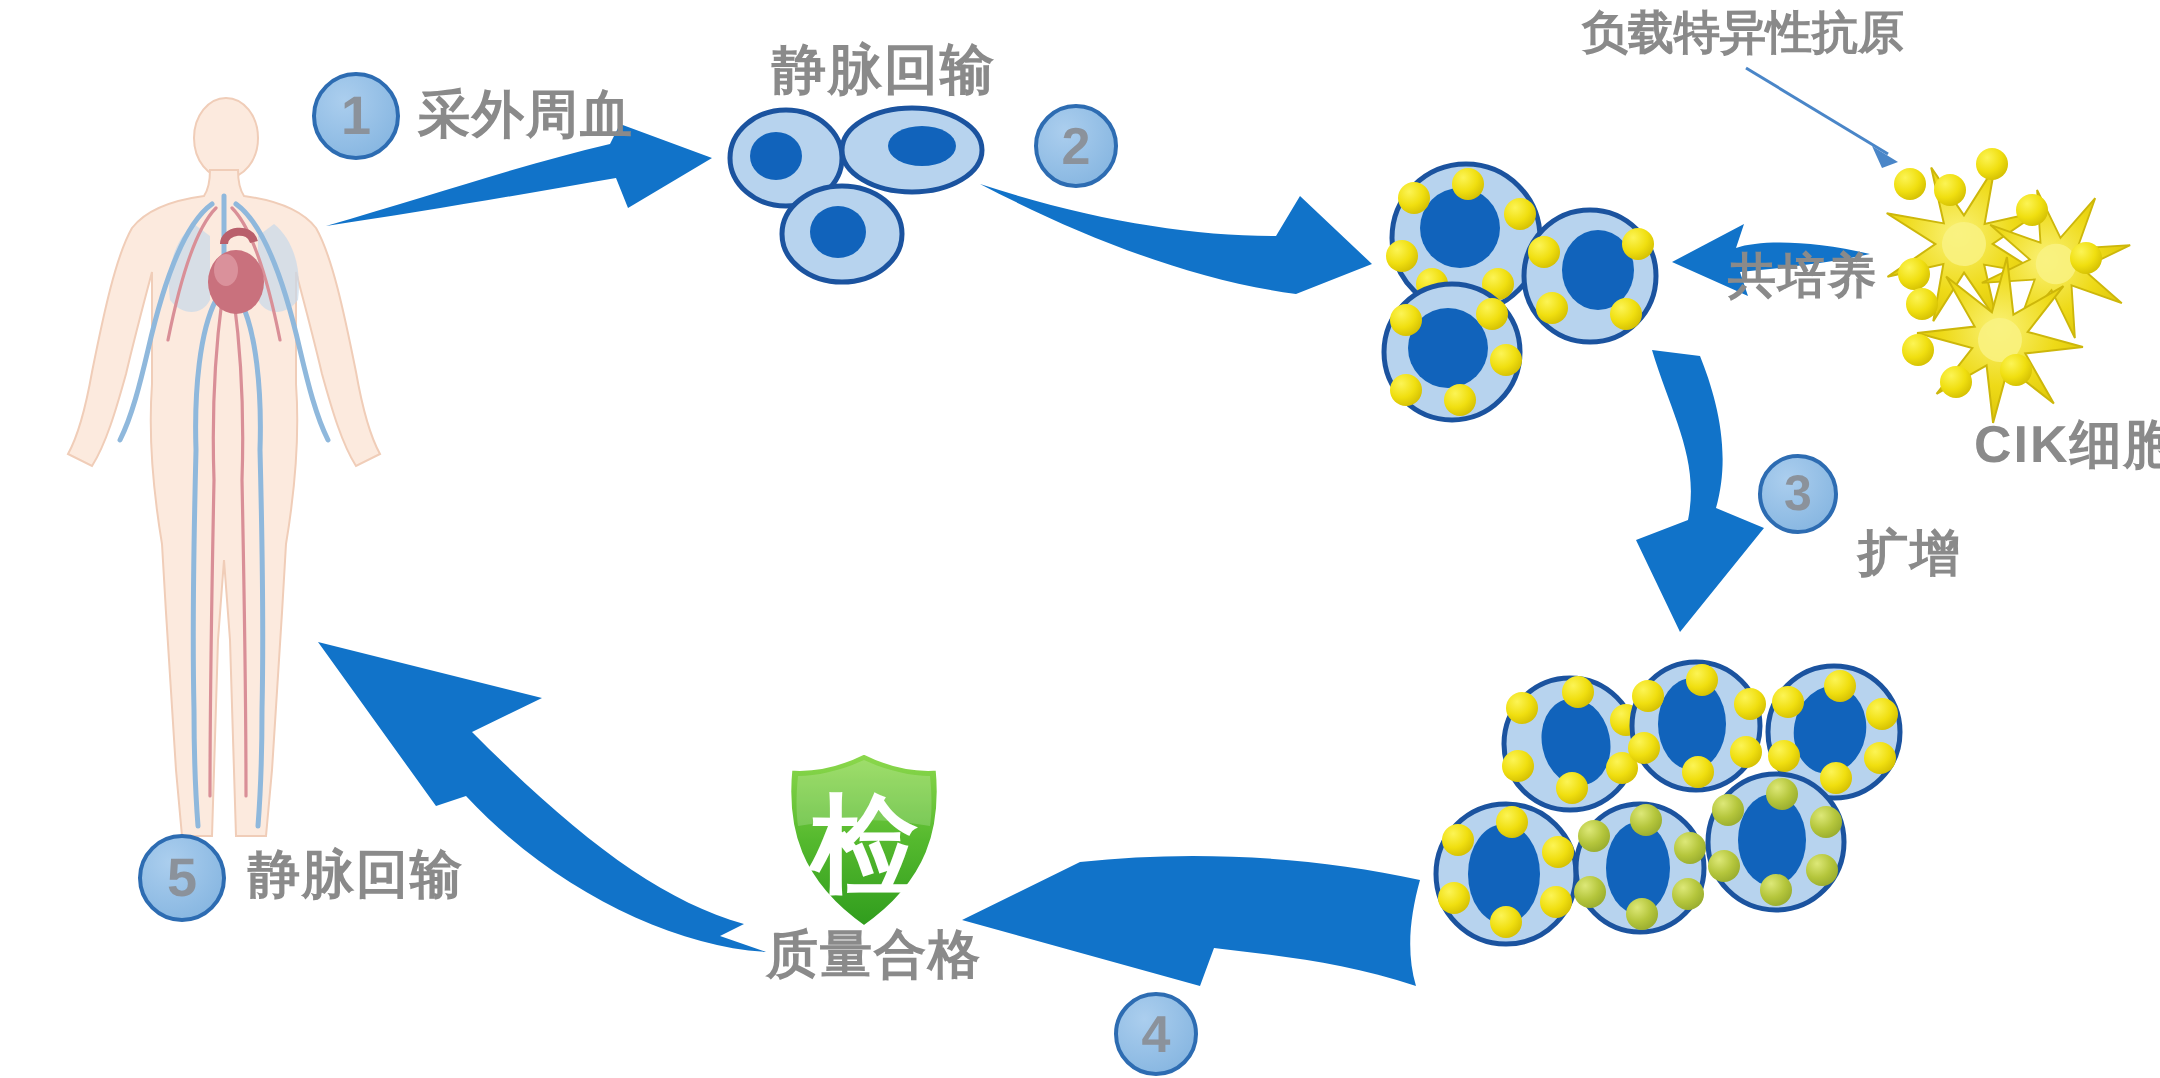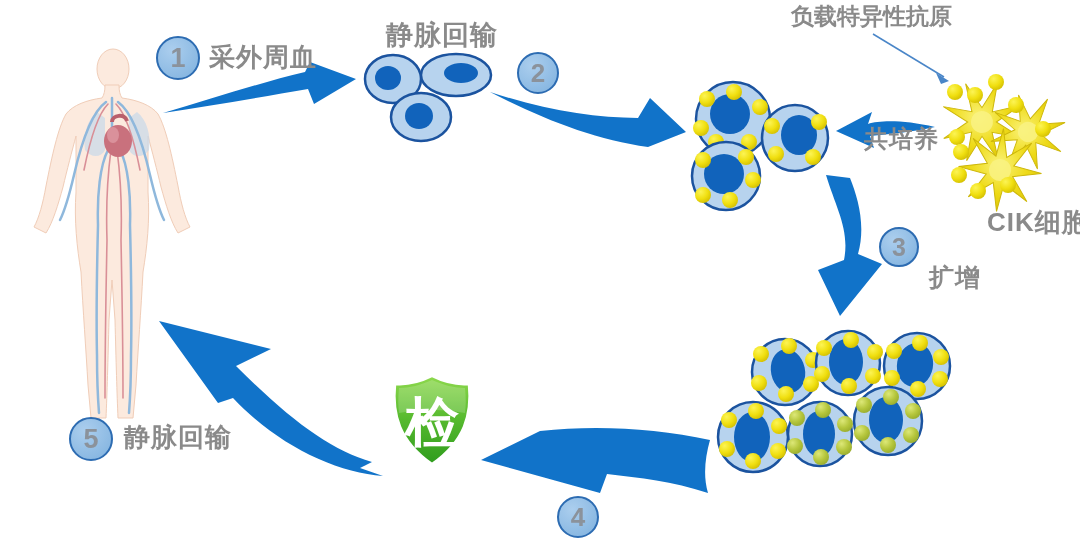--- a/index.html
+++ b/index.html
@@ -204,15 +204,16 @@
   <div class="badge s40" style="left:879px;top:227px">3</div>
   <div class="badge s42" style="left:557px;top:496px">4</div>
   <div class="badge" style="left:69px;top:417px">5</div>
 
   <div class="lbl" style="left:209px;top:43px">采外周血</div>
   <div class="lbl" style="left:386px;top:21px;font-size:27px">静脉回输</div>
   <div class="lbl f23" style="left:791px;top:4px">负载特异性抗原</div>
   <div class="lbl f24" style="left:864px;top:95px">共培养</div>
   <div class="lbl" style="left:987px;top:208px">CIK细胞</div>
   <div class="lbl f25" style="left:929px;top:233px">扩增</div>
+  <div class="lbl" style="left:383px;top:463px">质量合格</div>
   <div class="lbl" style="left:124px;top:423px">静脉回输</div>
 
 </div>
 
 </body></html>

